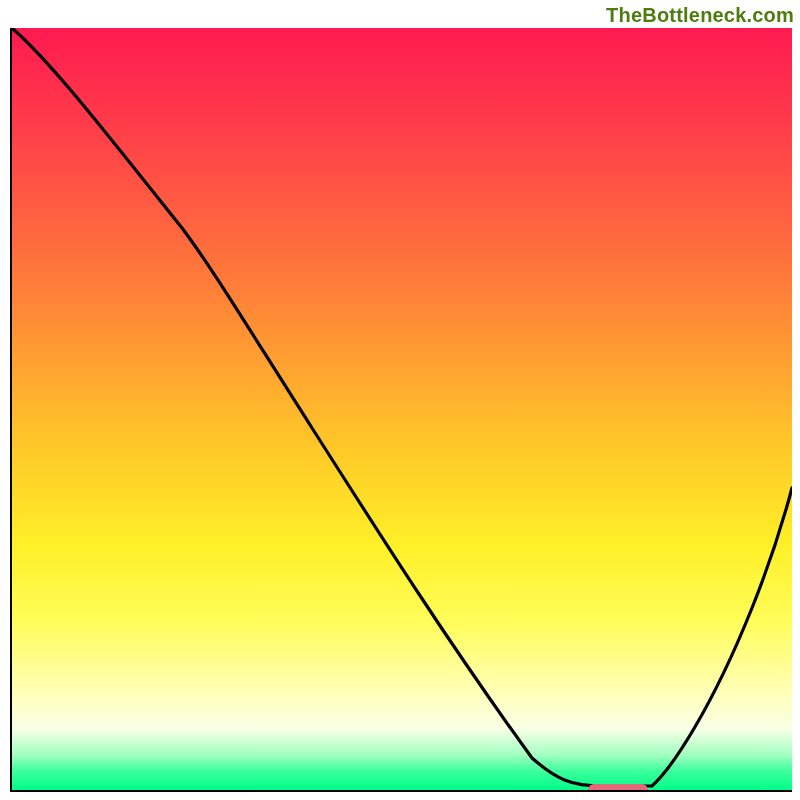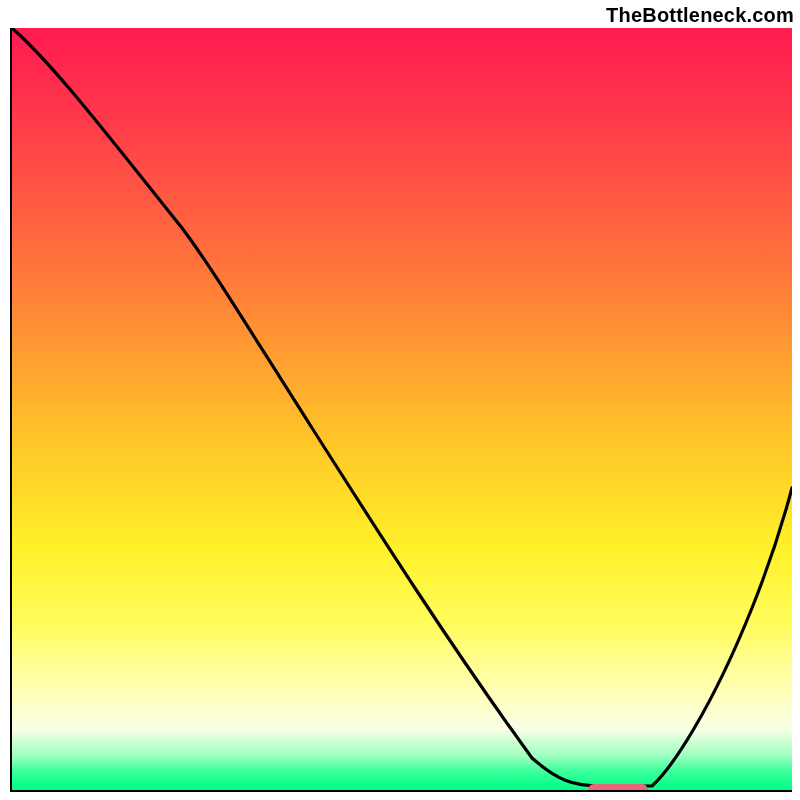--- a/index.html
+++ b/index.html
@@ -50,21 +50,21 @@
     inset: 0;
     width: 100%;
     height: 100%;
   }
   .watermark {
     position: absolute;
     top: 4px;
     right: 6px;
     font-size: 20px;
     font-weight: 600;
-    color: #000000;
+    color: #4d7c0f;
     letter-spacing: 0.2px;
   }
   .marker {
     position: absolute;
     height: 12px;
     border-radius: 6px;
     background: #e2687a;
   }
 </style>
 </head>

